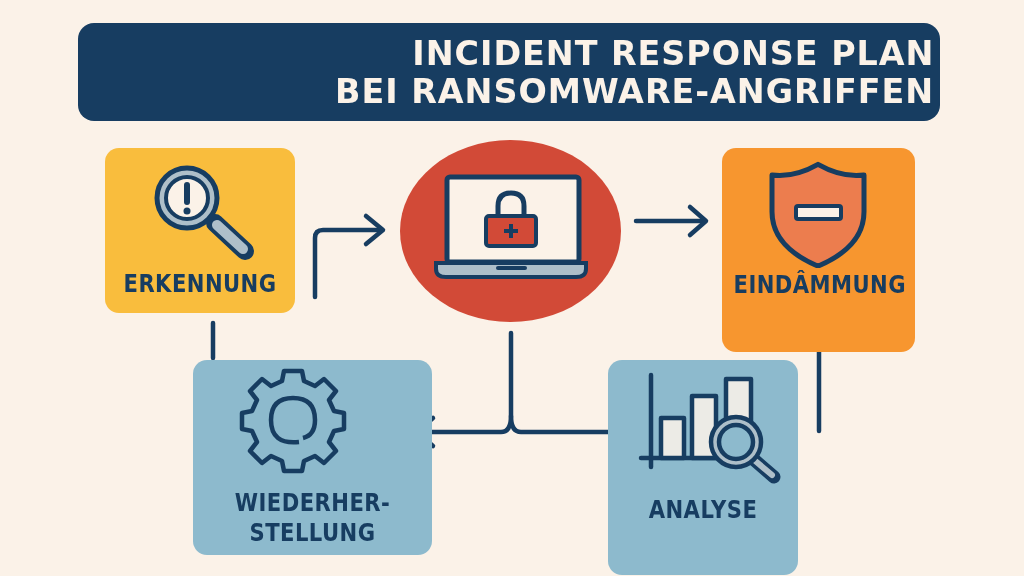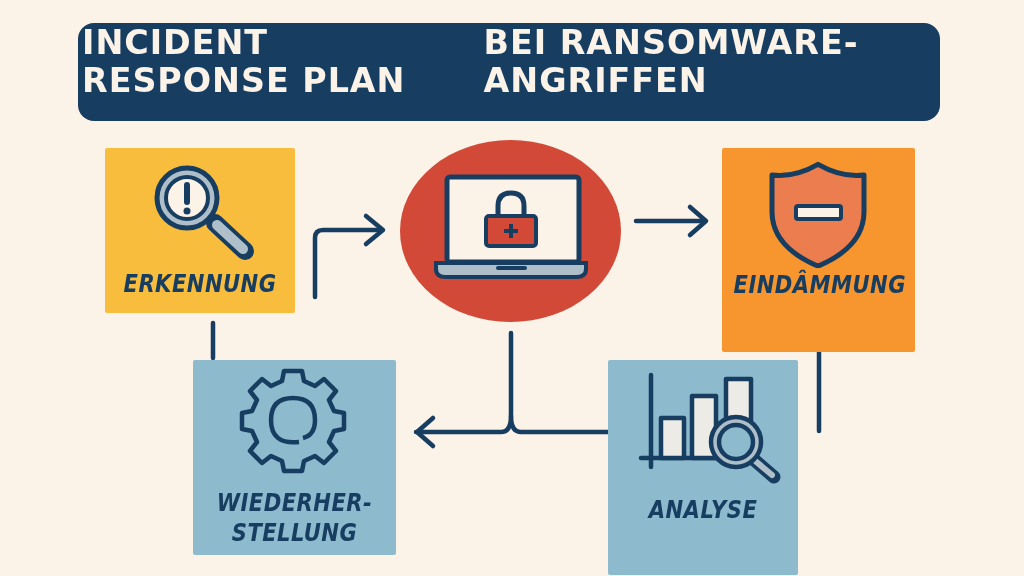--- a/index.html
+++ b/index.html
@@ -4,37 +4,37 @@
 <style>
   html, body { margin:0; padding:0; }
   body {
     width:1024px; height:576px; overflow:hidden;
     background:#fbf2e8; position:relative;
     font-family:"DejaVu Sans", "Liberation Sans", sans-serif;
   }
   .title-banner {
     position:absolute; left:78px; top:23px; width:862px; height:98px;
     background:#173d61; border-radius:16px;
-    display:flex; flex-direction:row; align-items:flex-start; justify-content:center;
+    display:flex; flex-direction:column; align-items:flex-end; justify-content:center;
     color:#fbf2e8; font-weight:bold; letter-spacing:1px;
   }
   .title-banner .line { font-size:34px; line-height:38px; transform:scaleX(0.98); }
   .box {
-    position:absolute; border-radius:2px;
-    display:flex; flex-direction:column; align-items:center;font-style:italic;
+    position:absolute; border-radius:14px;
+    display:flex; flex-direction:column; align-items:center;
   }
   .box .label {
     position:absolute; left:0; right:0; text-align:center;
     color:#173d61; font-weight:bold; font-size:24px; letter-spacing:0.5px;
     font-family:"DejaVu Sans", sans-serif; transform:scaleX(0.88);
   }
   .box svg { position:absolute; }
   #erkennung { left:105px; top:148px; width:190px; height:165px; background:#f9bd3d; }
   #eindaemmung { left:722px; top:148px; width:193px; height:204px; background:#f7962f; }
-  #wiederherstellung { left:193px; top:360px; width:203px; height:195px; background:#8dbacd; }
+  #wiederherstellung { left:193px; top:360px; width:203px; height:195px; background:#8dbacd;padding-left:36px; }
   #analyse { left:608px; top:360px; width:190px; height:215px; background:#8dbacd; }
   #incident-circle {
     position:absolute; left:400px; top:140px; width:221px; height:182px;
     border-radius:50%; background:#d24a37;
   }
   #connectors { position:absolute; left:0; top:0; }
 </style>
 </head>
 <body>
 

